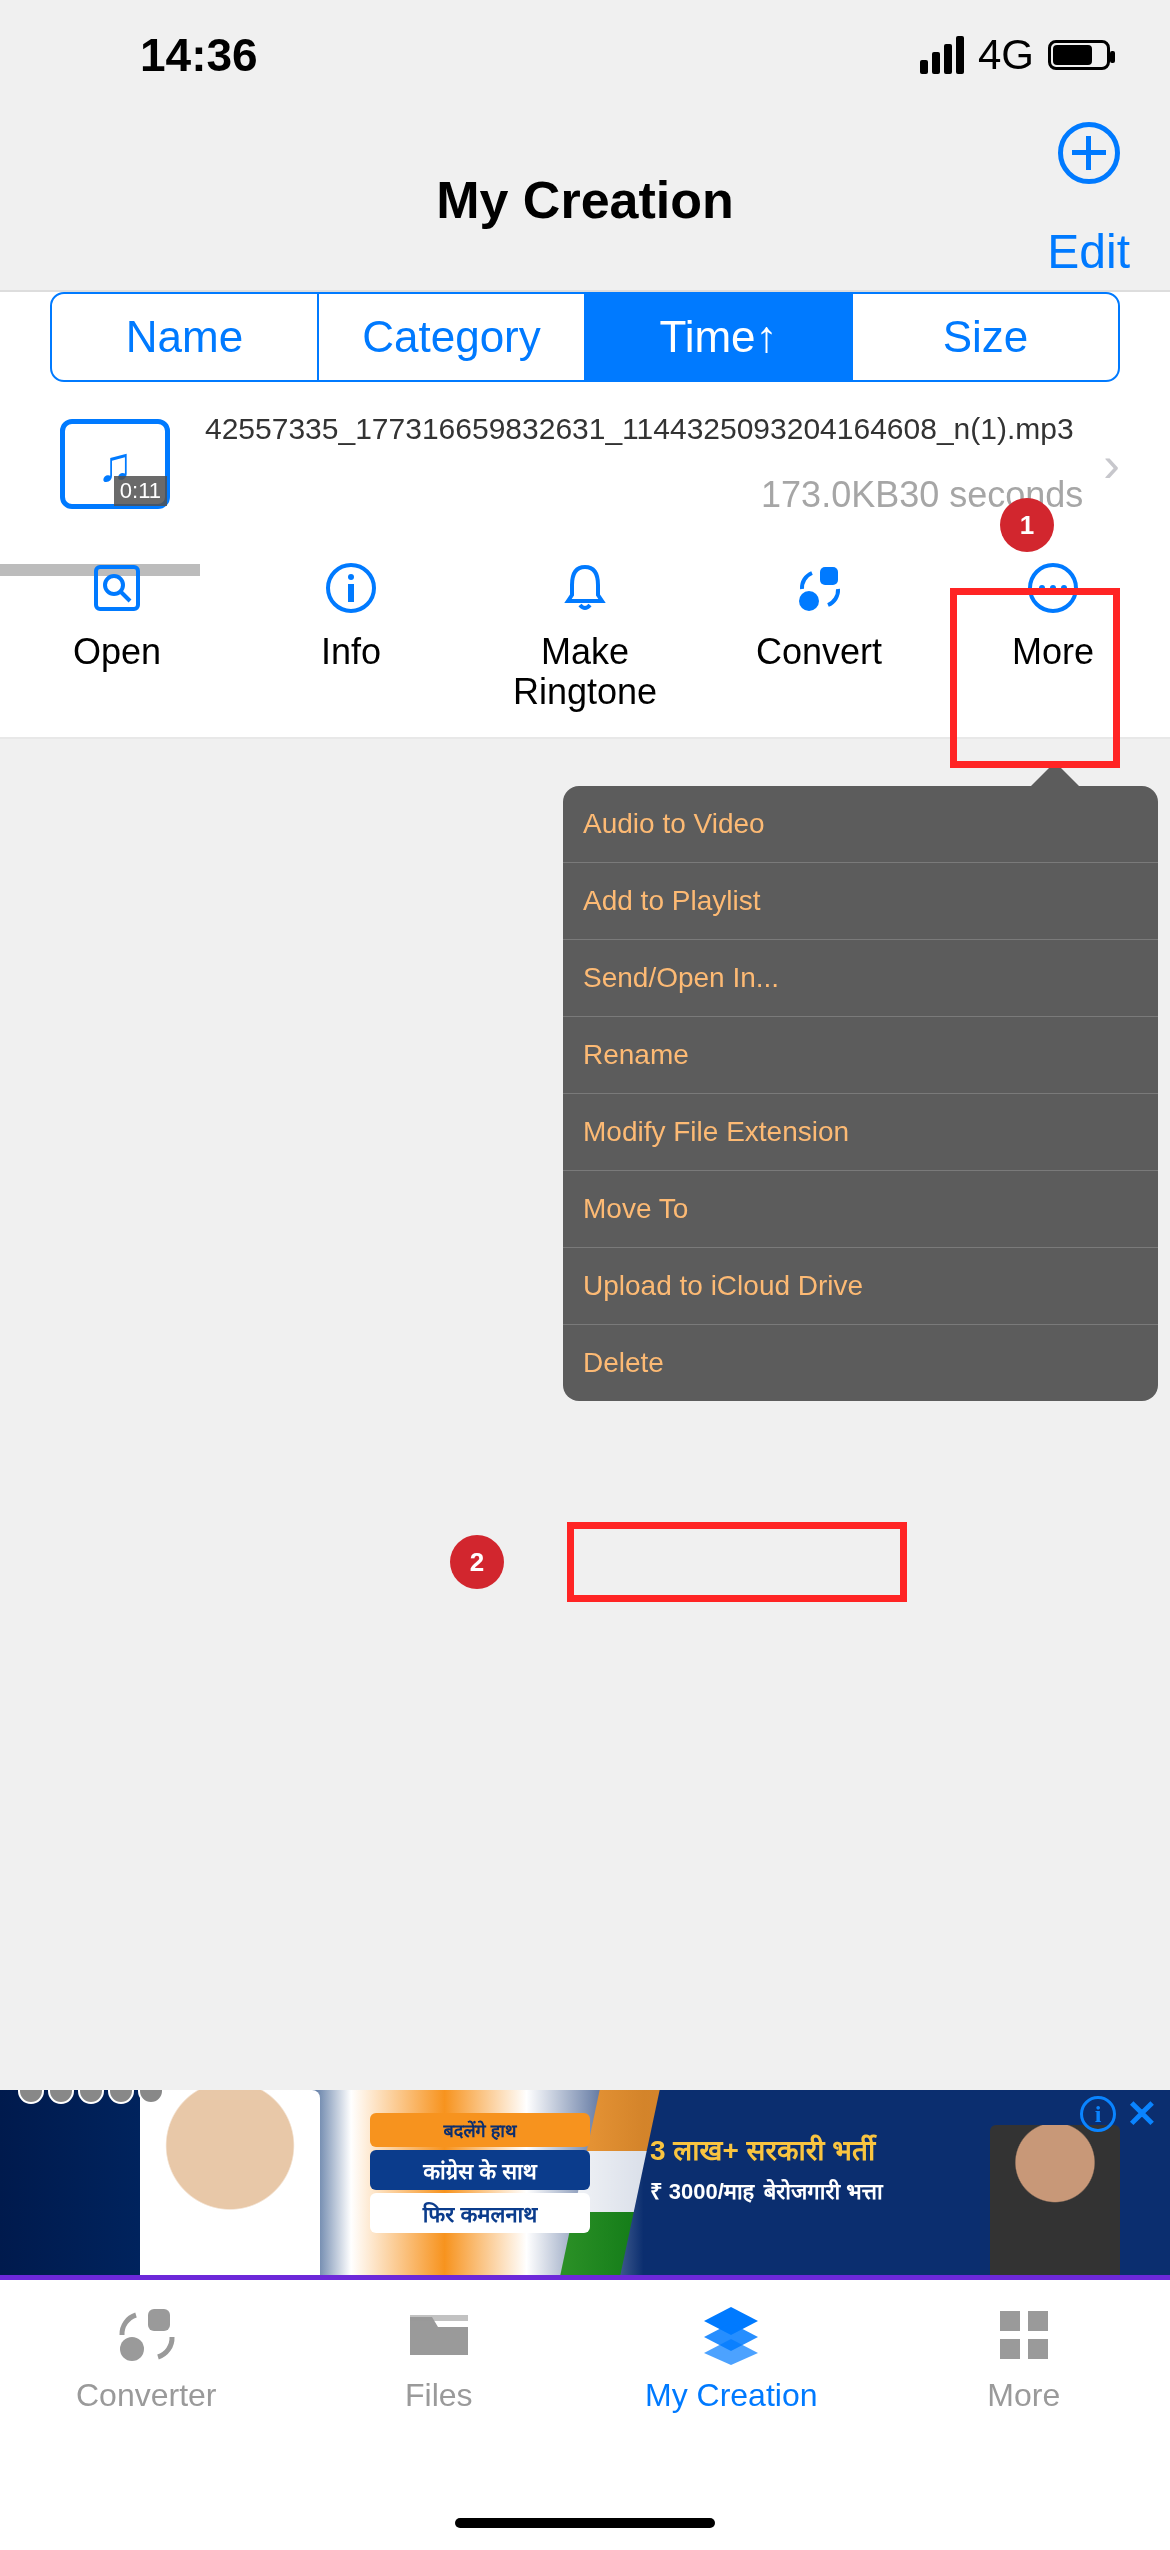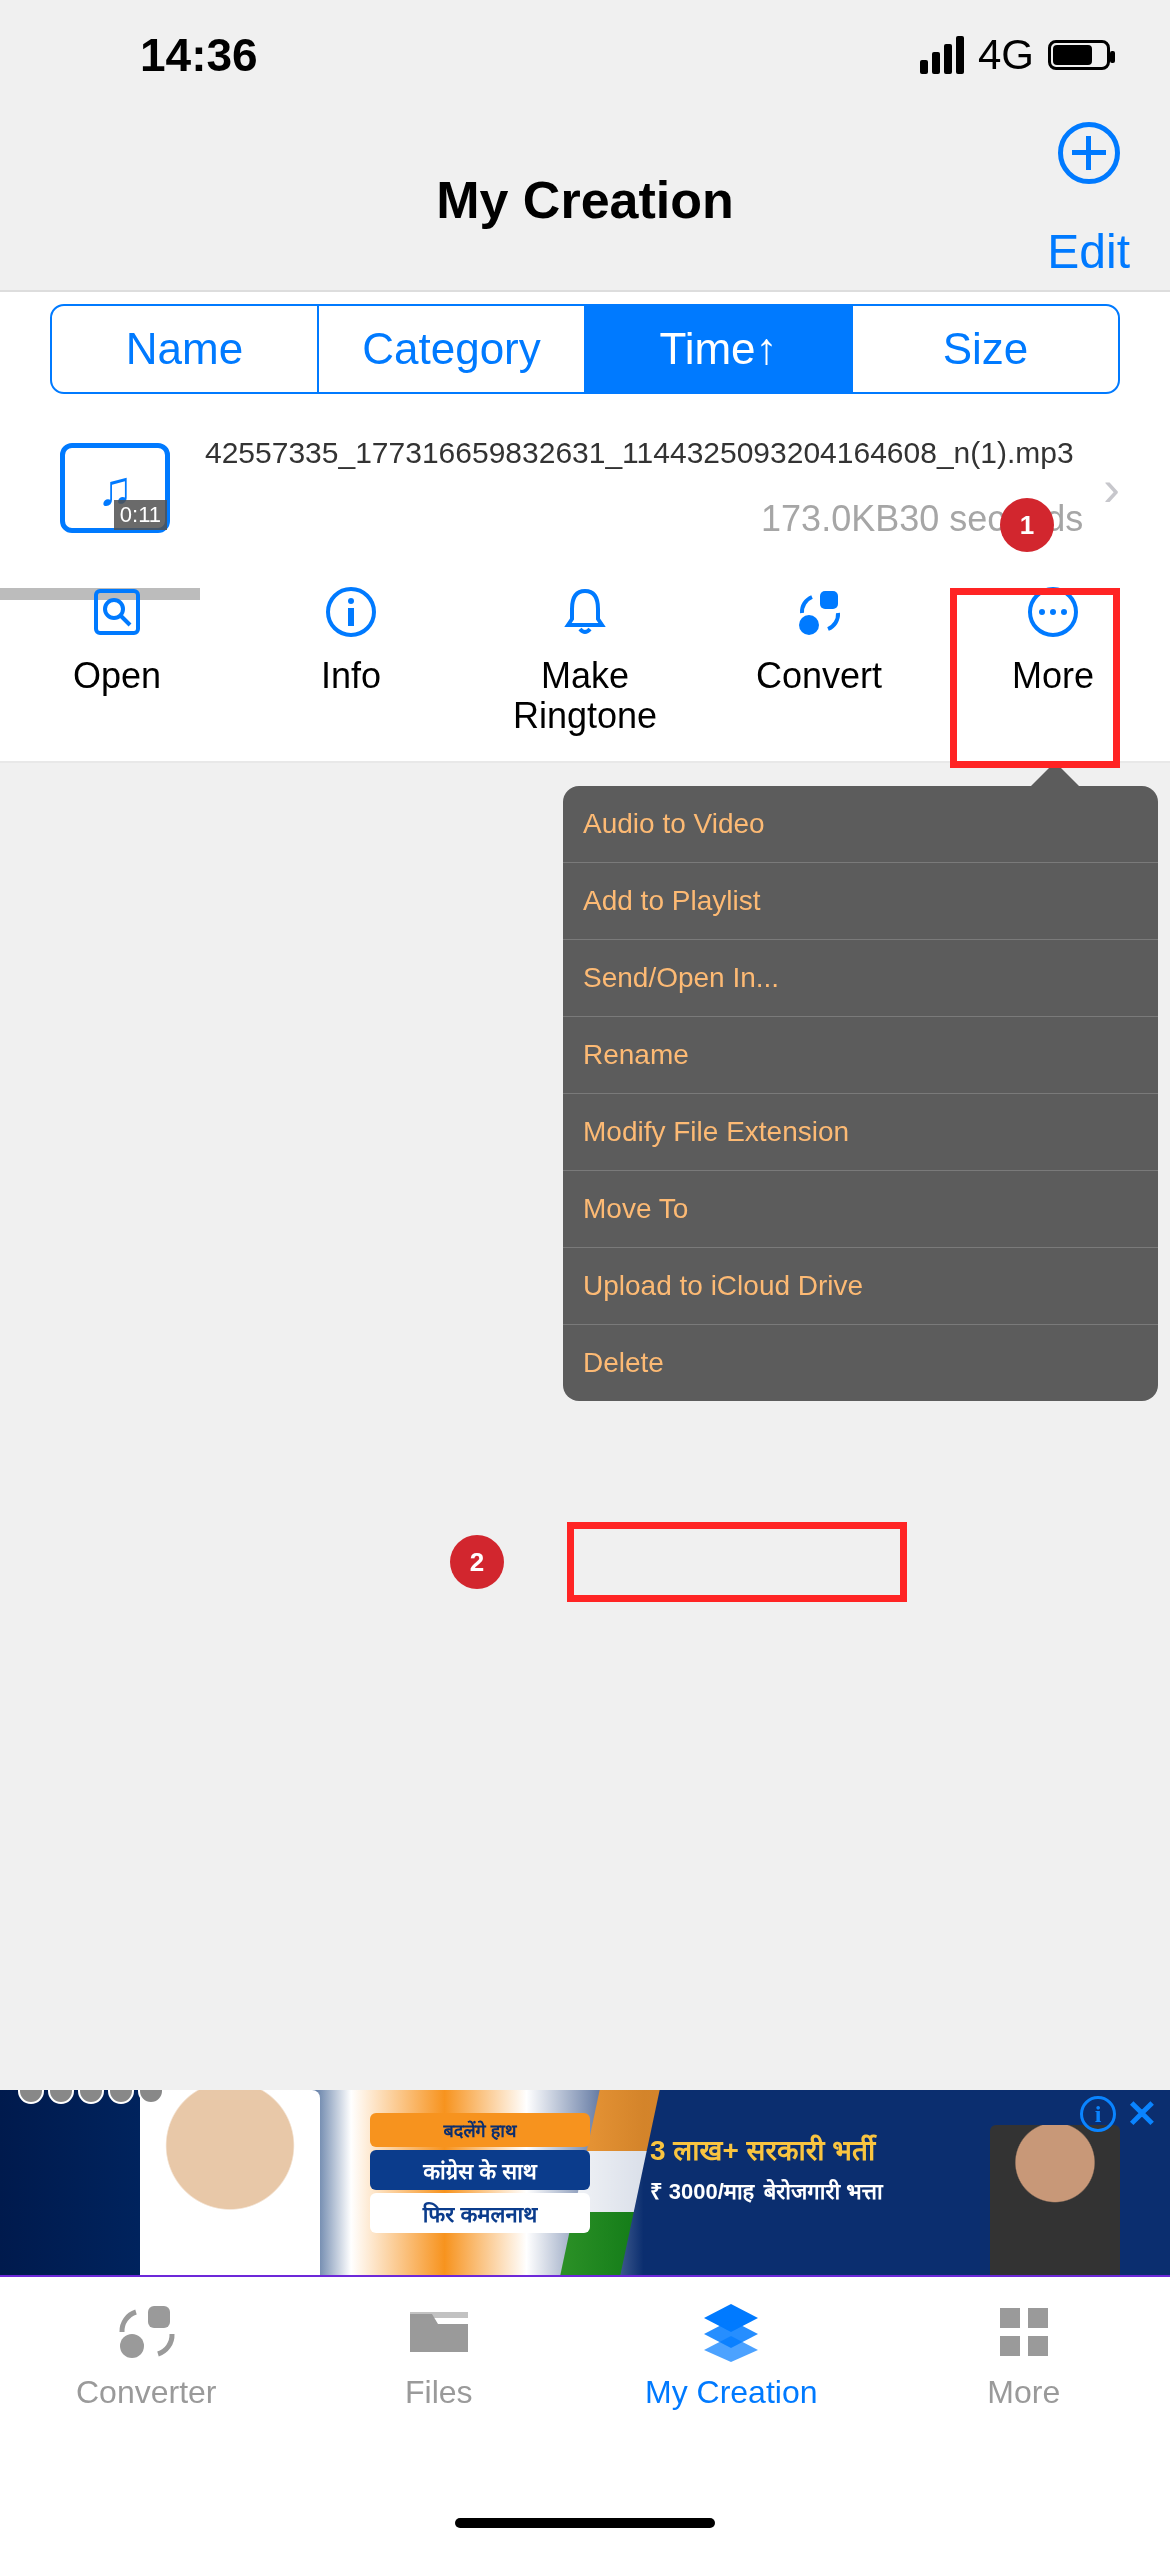--- a/index.html
+++ b/index.html
@@ -24,21 +24,21 @@
   .plus-icon { width:62px; height:62px; border:5px solid #007aff; border-radius:50%; display:flex; align-items:center; justify-content:center; }
   .plus-icon::before, .plus-icon::after { content:""; position:absolute; background:#007aff; }
   .plus-icon::before { width:34px; height:5px; }
   .plus-icon::after { width:5px; height:34px; }
   .edit-link { color:#007aff; font-size:48px; font-weight:400; }
 
   
   .white-panel { background:#fff; border-top:2px solid #ddd; border-bottom:2px solid #e8e8e8; }
 
   
-  .seg-wrap { padding: 12px 50px; }
+  .seg-wrap { padding: 0 50px; }
   .seg { display:flex; border:2px solid #007aff; border-radius:14px; overflow:hidden; }
   .seg-item { flex:1; text-align:center; padding:18px 0; font-size:44px; color:#007aff; border-right:2px solid #007aff; }
   .seg-item:last-child { border-right:none; }
   .seg-item.active { background:#007aff; color:#fff; }
 
   
   .file-row { display:flex; align-items:center; padding: 30px 50px 30px 60px; position:relative; }
   .thumb { width:110px; height:90px; border:5px solid #007aff; border-radius:12px; display:flex; align-items:center; justify-content:center; position:relative; background:#fff; }
   .thumb-note { font-size:48px; color:#007aff; }
   .thumb-pos { position:absolute; right:-2px; bottom:-2px; background:rgba(80,80,80,0.85); color:#fff; font-size:22px; padding:2px 6px; }
@@ -80,21 +80,21 @@
   .ad-gold { color:#f9c440; font-size:28px; font-weight:800; }
   .ad-gold2 { color:#f9c440; font-size:34px; font-weight:800; }
   .ad-gold2 span { color:#fff; font-size:22px; font-weight:600; }
   .ad-person2 { position:absolute; right:50px; bottom:0; width:130px; height:150px; background: radial-gradient(circle at 50% 25%, #c89878 0 30%, #333 31% 100%); border-radius:6px 6px 0 0; }
   .ad-close { position:absolute; top:6px; right:10px; display:flex; gap:8px; }
   .ad-close .i-btn { width:36px; height:36px; border:3px solid #0a84ff; border-radius:50%; color:#0a84ff; display:flex; align-items:center; justify-content:center; font-size:24px; font-weight:700; font-family: Georgia, serif; }
   .ad-close .x-btn { width:36px; height:36px; color:#0a84ff; font-size:38px; font-weight:700; display:flex; align-items:center; justify-content:center; }
   .tri-stripe { position:absolute; top:0; left:580px; width:60px; height:185px; background: linear-gradient(180deg, #f7931e 0 33%, #fff 33% 66%, #138808 66% 100%); transform: skewX(-12deg); opacity:0.85; }
 
   
-  .tabbar { position:absolute; bottom:0; left:0; width:1170px; height:275px; background:#fff; border-top:2px solid #6d28d9; display:flex; justify-content:space-around; align-items:flex-start; padding-top:25px;margin-top:25px; }
+  .tabbar { position:absolute; bottom:0; left:0; width:1170px; height:275px; background:#fff; border-top:5px solid #6d28d9; display:flex; justify-content:space-around; align-items:flex-start; padding-top:25px;margin-top:25px; }
   .tab { display:flex; flex-direction:column; align-items:center; gap:12px; width:260px; }
   .tab-icon { width:70px; height:60px; display:flex; align-items:center; justify-content:center; font-size:54px; color:#9a9a9a; }
   .tab-label { font-size:32px; color:#9a9a9a; }
   .tab.active .tab-icon, .tab.active .tab-label { color:#007aff; }
   .home-ind { position:absolute; bottom:22px; left:50%; transform:translateX(-50%); width:260px; height:10px; background:#000; border-radius:6px; }
 
   
   svg { display:block; }
 </style>
 </head>

